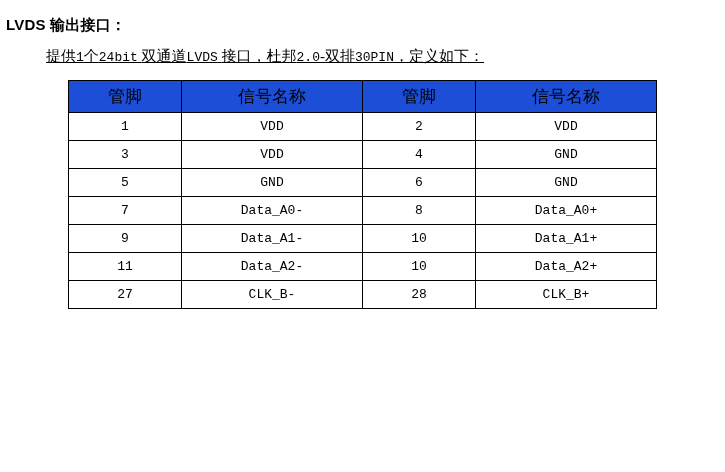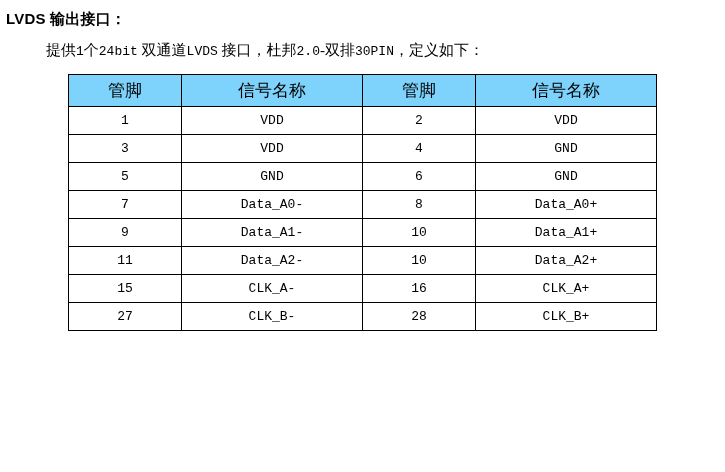--- a/index.html
+++ b/index.html
@@ -17,45 +17,46 @@
   .page {
     position: relative;
     width: 725px;
     height: 472px;
     box-sizing: border-box;
   }
   .heading {
     font-family: "Liberation Sans", sans-serif;
     font-weight: bold;
     font-size: 15px;
-    margin: 10px 0 0 6px;
+    margin: 16px 0 0 6px;
     letter-spacing: 0.2px;
   }
   .intro {
     font-size: 15px;
     margin: 12px 0 0 46px;
     font-family: "Liberation Serif", serif;
+    text-decoration: underline;
   }
   .intro .mono {
     font-family: "Liberation Mono", monospace;
     font-size: 13px;
   }
   table.pins {
     border-collapse: collapse;
     margin: 14px 0 0 68px;
     width: 588px;
     table-layout: fixed;
   }
   table.pins th, table.pins td {
     border: 1px solid #000000;
     text-align: center;
     vertical-align: middle;
   }
   table.pins th {
-    background: #7dd3fc;
+    background: #1d4ed8;
     font-size: 17px;
     font-family: "Liberation Serif", serif;
     height: 29px;
     font-weight: normal;
   }
   table.pins td {
     height: 25px;
     font-size: 13px;
     font-family: "Liberation Mono", monospace;
   }
@@ -121,26 +122,20 @@
           <td>10</td>
           <td>Data_A1+</td>
         </tr>
         <tr>
           <td>11</td>
           <td>Data_A2-</td>
           <td>10</td>
           <td>Data_A2+</td>
         </tr>
         <tr>
-          <td>15</td>
-          <td>CLK_A-</td>
-          <td>16</td>
-          <td>CLK_A+</td>
-        </tr>
-        <tr>
           <td>27</td>
           <td>CLK_B-</td>
           <td>28</td>
           <td>CLK_B+</td>
         </tr>
       </tbody>
   </table>
 
 </div>
 

